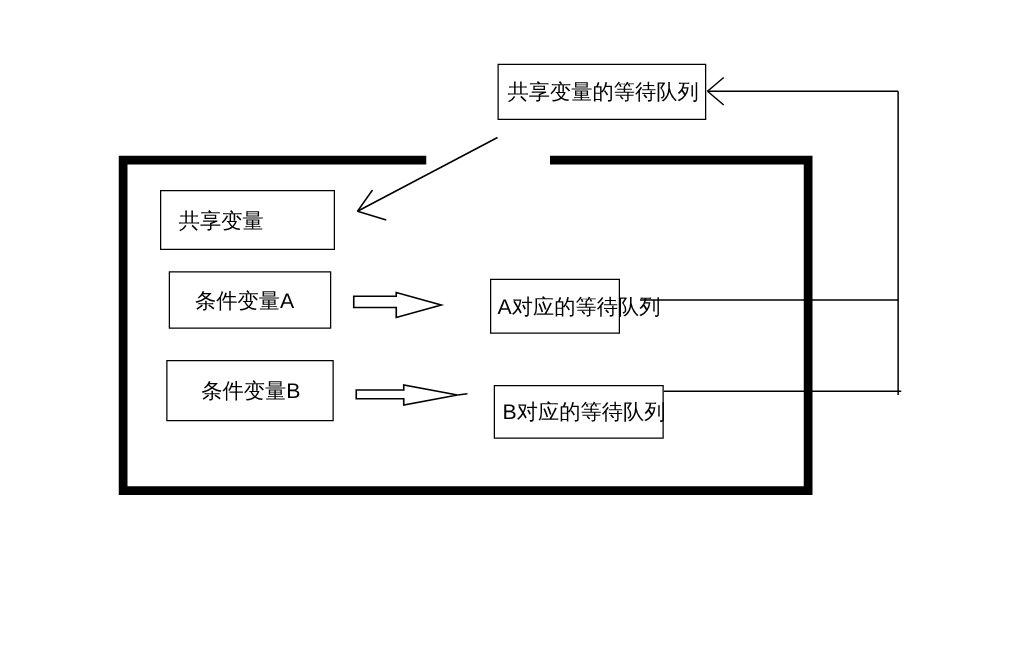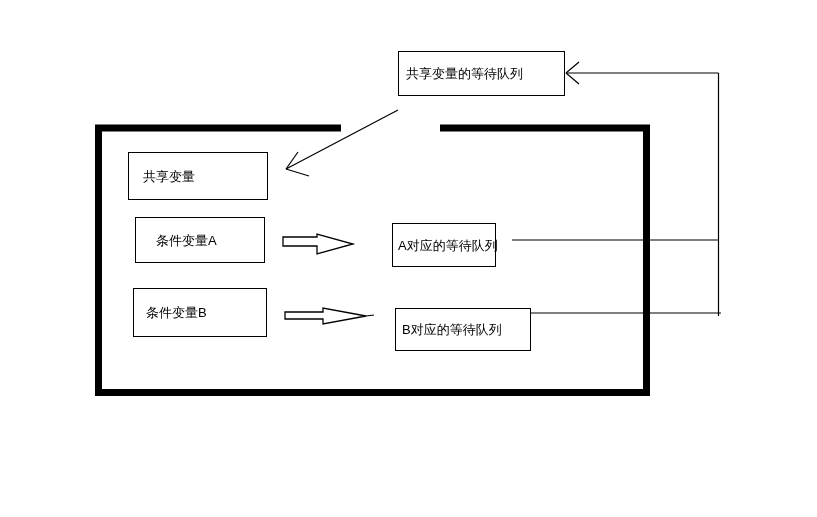--- a/index.html
+++ b/index.html
@@ -22,30 +22,30 @@
     width: 817px;
     height: 517px;
   }
   .node {
     position: absolute;
     box-sizing: border-box;
     border: 1px solid #000;
     background: #fff;
     display: flex;
     align-items: center;
-    font-size: 13px;
+    font-size: 17px;
     line-height: 13px;
     color: #000;
     white-space: nowrap;
   }
   .node-shared-queue { left: 398px; top: 51px;  width: 167px; height: 45px; padding-left: 7px; }
   .node-shared-var   { left: 128px; top: 152px; width: 140px; height: 48px; padding-left: 14px; }
   .node-cond-a       { left: 135px; top: 217px; width: 130px; height: 46px; padding-left: 20px; }
   .node-queue-a      { left: 392px; top: 223px; width: 104px; height: 44px; padding-left: 5px; }
-  .node-cond-b       { left: 133px; top: 288px; width: 134px; height: 49px; padding-left: 12px; }
+  .node-cond-b       { left: 133px; top: 288px; width: 134px; height: 49px; padding-left: 27px; }
   .node-queue-b      { left: 395px; top: 308px; width: 136px; height: 43px; padding-left: 6px; }
 </style>
 </head>
 <body>
 
 <div class="canvas">
 
   <svg class="wires" width="817" height="517" viewBox="0 0 817 517" fill="none" stroke="#000000">
 
     <path d="M 341,128 L 98.5,128 L 98.5,392.5 L 646.5,392.5 L 646.5,128 L 440,128" stroke-width="7" fill="none"></path>

